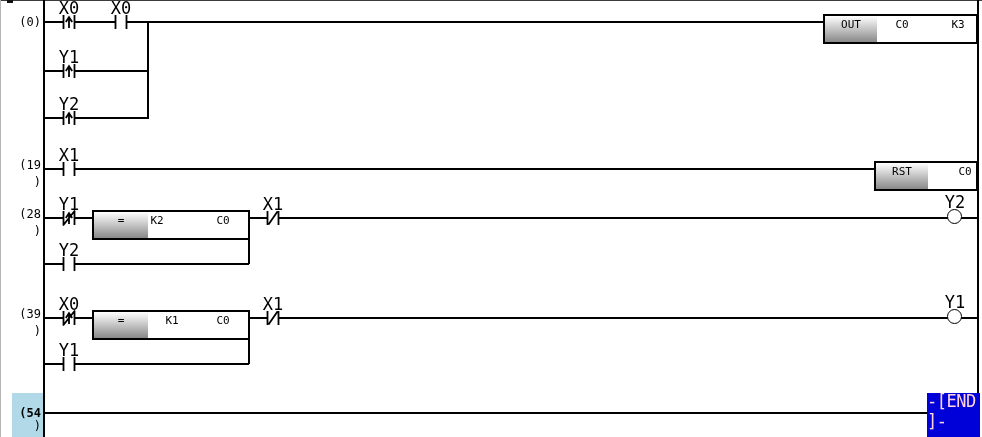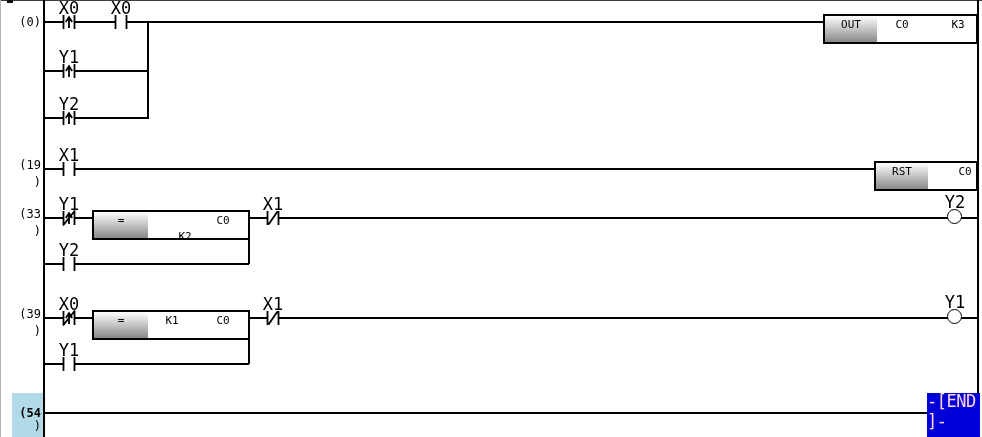--- a/index.html
+++ b/index.html
@@ -99,38 +99,38 @@
       </svg>
     </div>
 
     <div class="fblock" style="left:874px; top:161px; width:104px; height:30px;">
       <div class="op-section" style="width:52px;">RST</div>
       <div class="param" style="left:74px;">C0</div>
     </div>
   </div>
 
   <div>
-    <div class="step-label" style="top:208px;">(33</div>
+    <div class="step-label" style="top:208px;">(28</div>
     <div class="step-label" style="top:225px;">)</div>
     <div class="hline" style="left:45px; top:217px; width:903px;"></div>
     <div class="hline" style="left:961px; top:217px; width:16px;"></div>
     <div class="hline" style="left:45px; top:263px; width:204px;"></div>
     <div class="vline" style="left:248px; top:217px; height:47px;"></div>
 
     <div class="dev-label" style="left:54px; top:198px;">Y1</div>
     <div class="contact" style="left:61px; top:210px;">
       <svg width="16" height="16" viewBox="0 0 16 16">
         <rect x="2" y="0" width="12" height="16" fill="#fff"></rect>
         <path d="M2.5 1 V15 M13.5 1 V15 M8 14 V3.2 M4.8 8 L8 3.2 L11.2 8 M2 15.5 L14 0.5" stroke="#000" stroke-width="1.8" fill="none"></path>
       </svg>
     </div>
 
     <div class="fblock" style="left:92px; top:210px; width:158px; height:30px;">
       <div class="op-section" style="width:54px;">=</div>
-      <div class="param" style="left:76px;margin-top:16px;">K2</div>
+      <div class="param" style="left:48px;">K2</div>
       <div class="param" style="left:114px;">C0</div>
     </div>
 
     <div class="dev-label" style="left:258px; top:198px;">X1</div>
     <div class="contact" style="left:265px; top:210px;">
       <svg width="16" height="16" viewBox="0 0 16 16">
         <rect x="2" y="0" width="12" height="16" fill="#fff"></rect>
         <path d="M2.5 1 V15 M13.5 1 V15 M3.5 14.5 L12.5 1.5" stroke="#000" stroke-width="1.8" fill="none"></path>
       </svg>
     </div>

